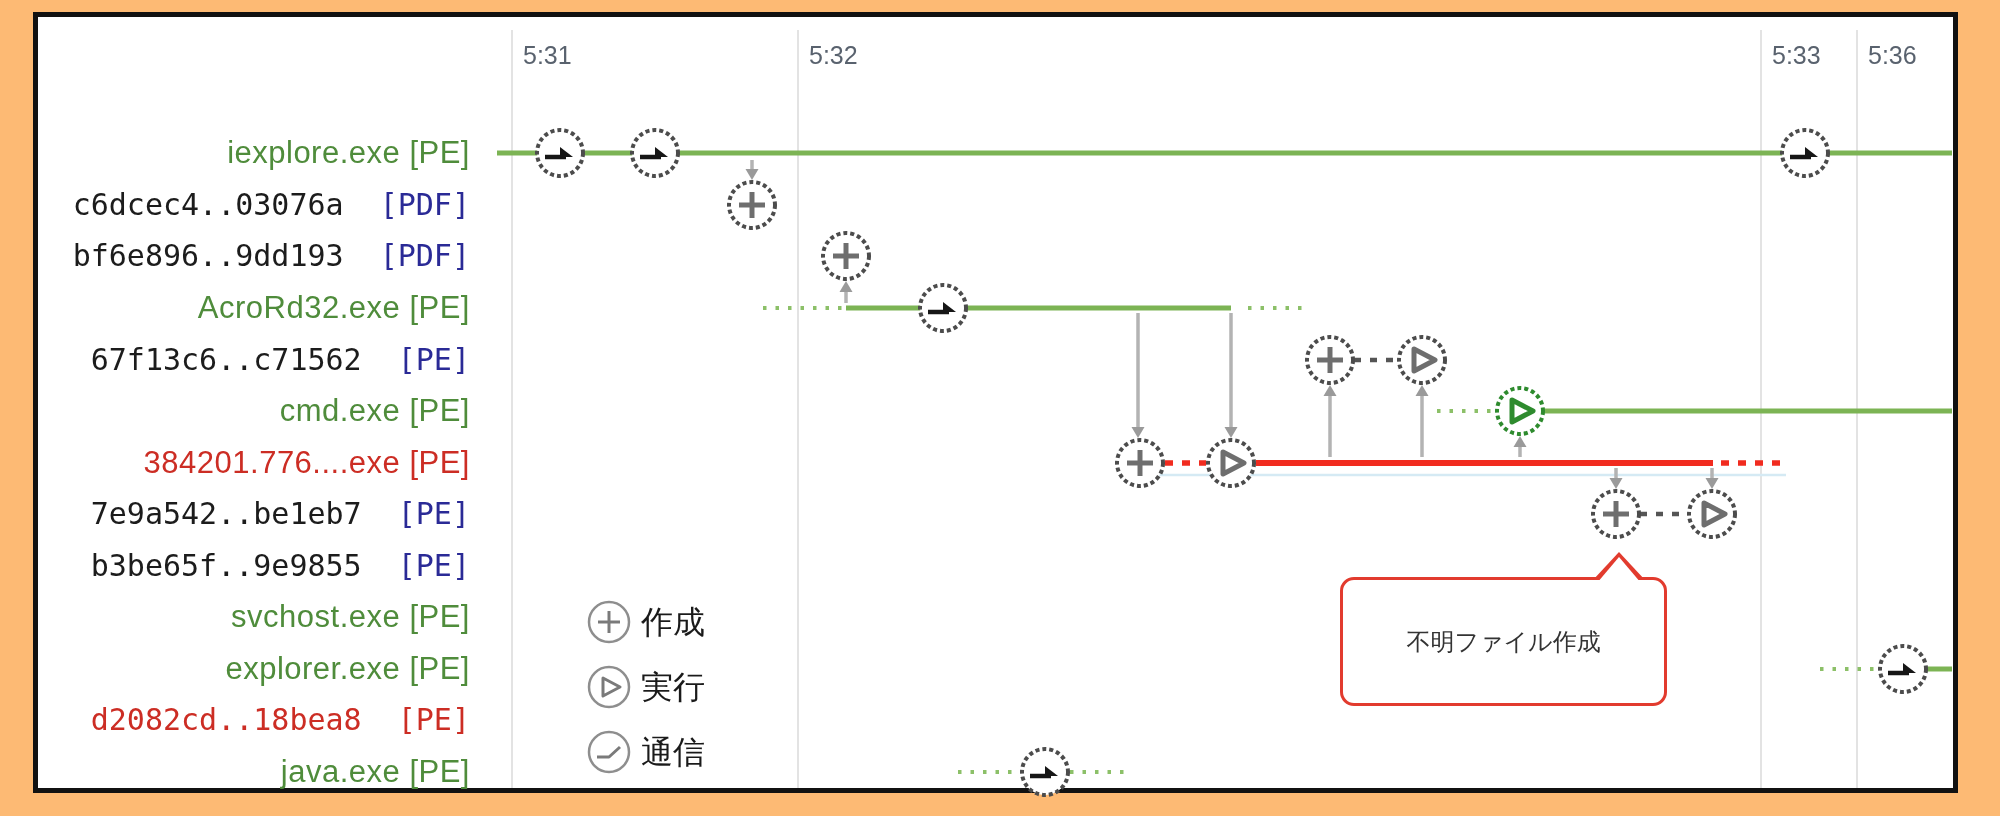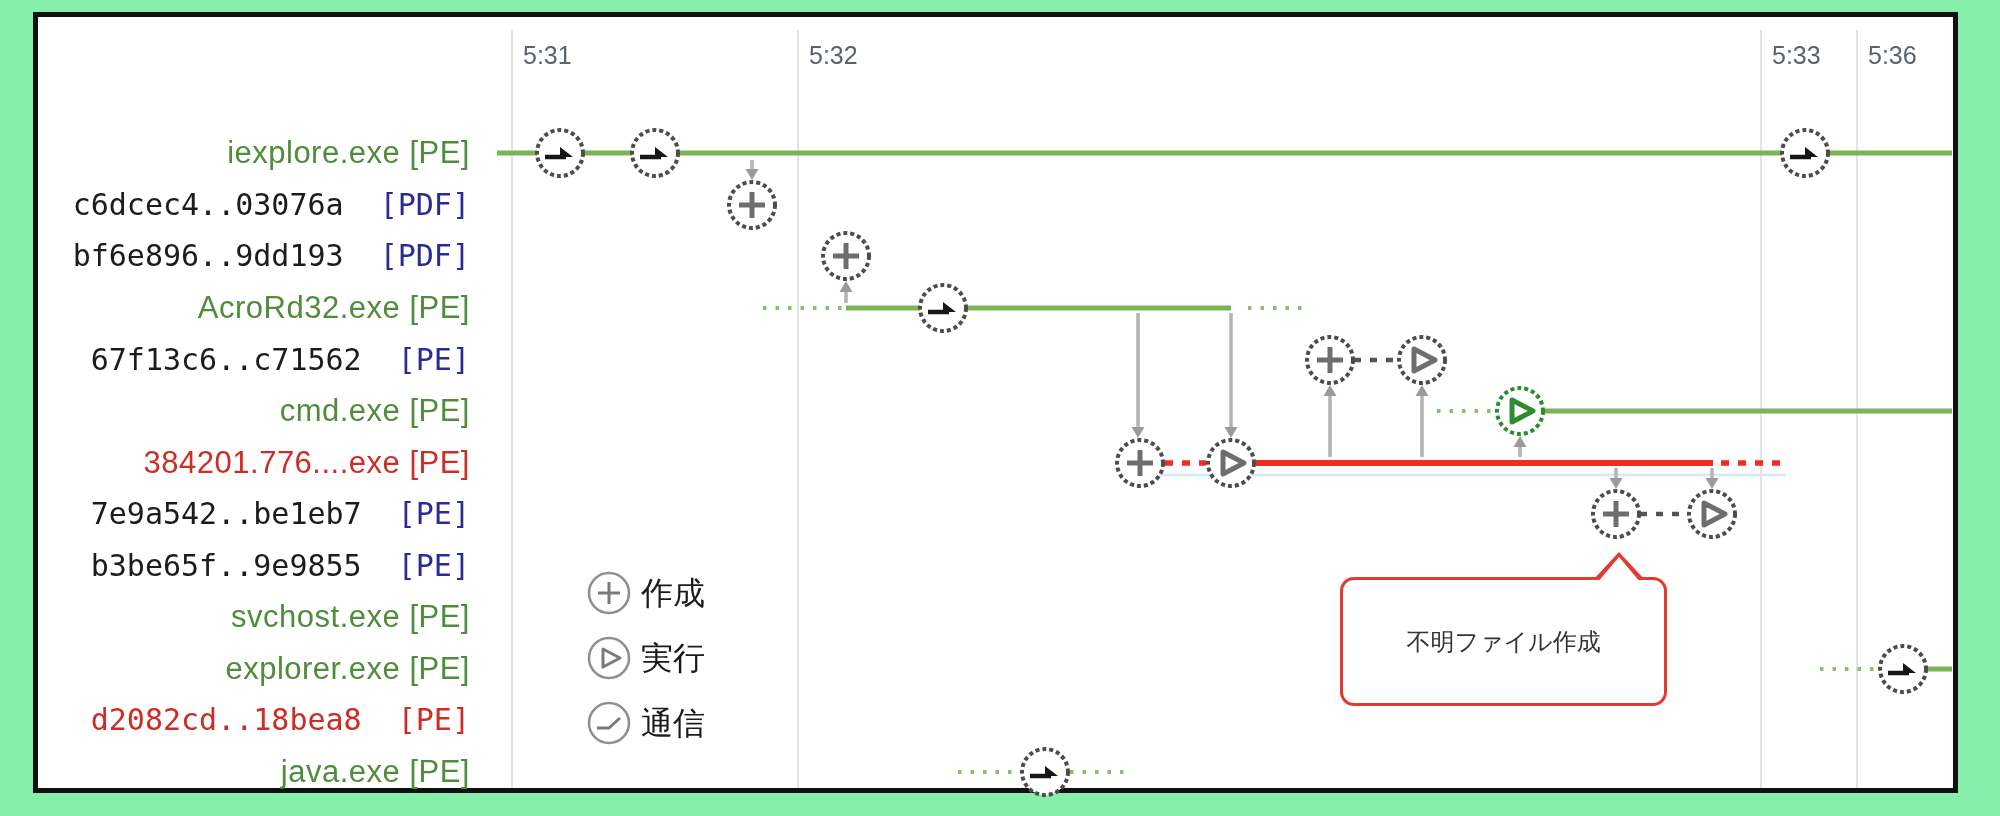--- a/index.html
+++ b/index.html
@@ -1,25 +1,25 @@
 <!DOCTYPE html>
 <html><head>
 <meta charset="utf-8">
 <style>
   html,body{margin:0;padding:0;background:#ffffff;}
-  .stage{position:relative;width:2000px;height:816px;background:#86efac;overflow:hidden;
+  .stage{position:relative;width:2000px;height:816px;background:#fdba74;overflow:hidden;
          font-family:"Liberation Sans","DejaVu Sans",sans-serif;}
   .frame{position:absolute;left:33px;top:12px;width:1925px;height:781px;
          border:5px solid #111;box-sizing:border-box;background:#fff;}
   svg.canvas{position:absolute;left:0;top:0;}
   .lbl-sans{font-family:"Liberation Sans","DejaVu Sans",sans-serif;font-size:31px;letter-spacing:0.5px;}
   .lbl-mono{font-family:"DejaVu Sans Mono","Liberation Mono",monospace;font-size:30px;}
   .tick{font-family:"Liberation Sans","DejaVu Sans",sans-serif;font-size:25px;}
   
-  .legend{position:absolute;left:587px;top:571px;display:flex;flex-direction:column;gap:21px;}
+  .legend{position:absolute;left:587px;top:600px;display:flex;flex-direction:column;gap:21px;}
   .legend-row{display:flex;align-items:center;height:44px;}
   .legend-label{margin-left:10px;font-size:32px;color:#1a1a1a;line-height:44px;}
   
   .callout{position:absolute;left:1340px;top:577px;width:327px;height:129px;box-sizing:border-box;
            border:3px solid #e23b2e;border-radius:14px;background:#fff;
            display:flex;align-items:center;justify-content:center;}
   .callout-text{font-size:24px;color:#333;}
   .callout-tip-outer{position:absolute;left:250px;top:-28px;width:0;height:0;
            border-left:26px solid transparent;border-right:26px solid transparent;
            border-bottom:28px solid #e23b2e;}

